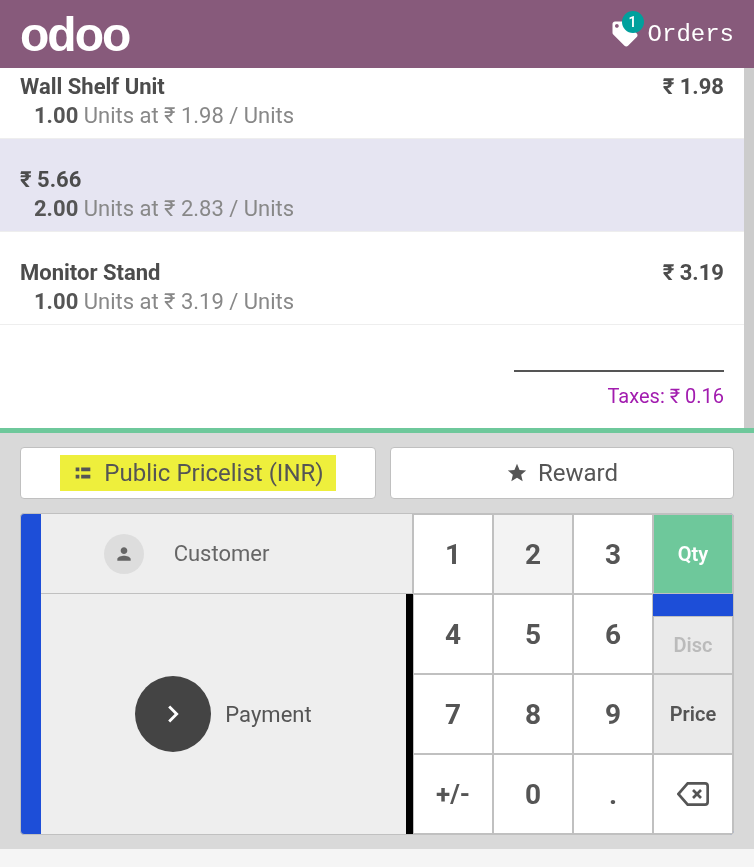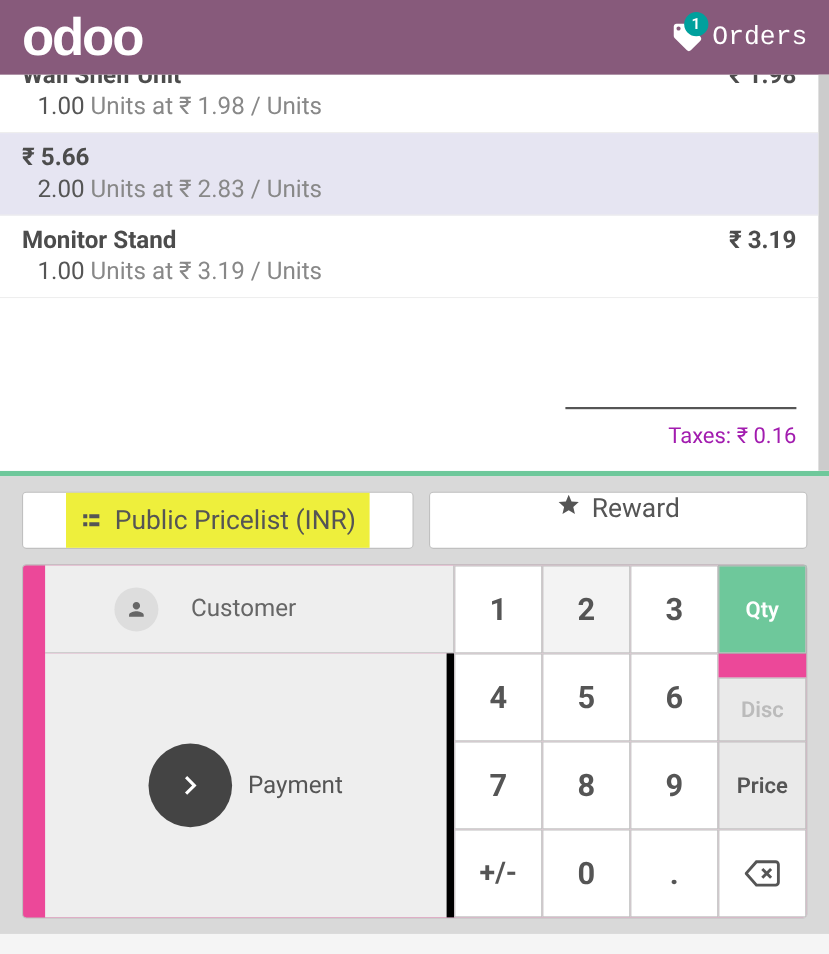--- a/index.html
+++ b/index.html
@@ -72,39 +72,40 @@
     padding: 10px 20px;
     border-bottom: 1px solid #eee;
   }
   .line-item.selected {
     background: #E6E5F2;
   }
   .line-top {
     display: flex;
     justify-content: space-between;
     align-items: baseline;
+    margin-top: 18px;
   }
   .item-name {
     font-size: 22px;
     font-weight: 700;
     color: #4c4c4c;
   }
   .item-price {
     font-size: 22px;
     font-weight: 700;
     color: #4c4c4c;
   }
   .line-bottom {
     margin-top: 4px;
     padding-left: 14px;
     font-size: 22px;
     color: #888;
   }
   .line-bottom .qty {
-    font-weight: 400;
+    font-weight: 700;
     color: #555;
   }
   .totals {
     position: absolute;
     bottom: 20px;
     right: 20px;
     text-align: right;
     border-top: 2px solid #555;
     padding-top: 8px;
     min-width: 210px;
@@ -132,29 +133,30 @@
     gap: 14px;
     margin-bottom: 14px;
   }
   .action-btn {
     flex: 1;
     height: 52px;
     background: white;
     border: 1px solid #c0c0c0;
     border-radius: 4px;
     display: flex;
+    align-items: center;
     justify-content: center;
     gap: 10px;
     font-size: 24px;
     color: #555;
     cursor: pointer;
   }
   .pad-area {
     display: flex;
-    background: #ec4899;
+    background: #1d4ed8;
     border: 1px solid #c0c0c0;
     border-radius: 4px;
     padding-left: 20px;
   }
   .left-pad {
     width: 380px;
     display: flex;
     flex-direction: column;
   }
   .customer-row {

